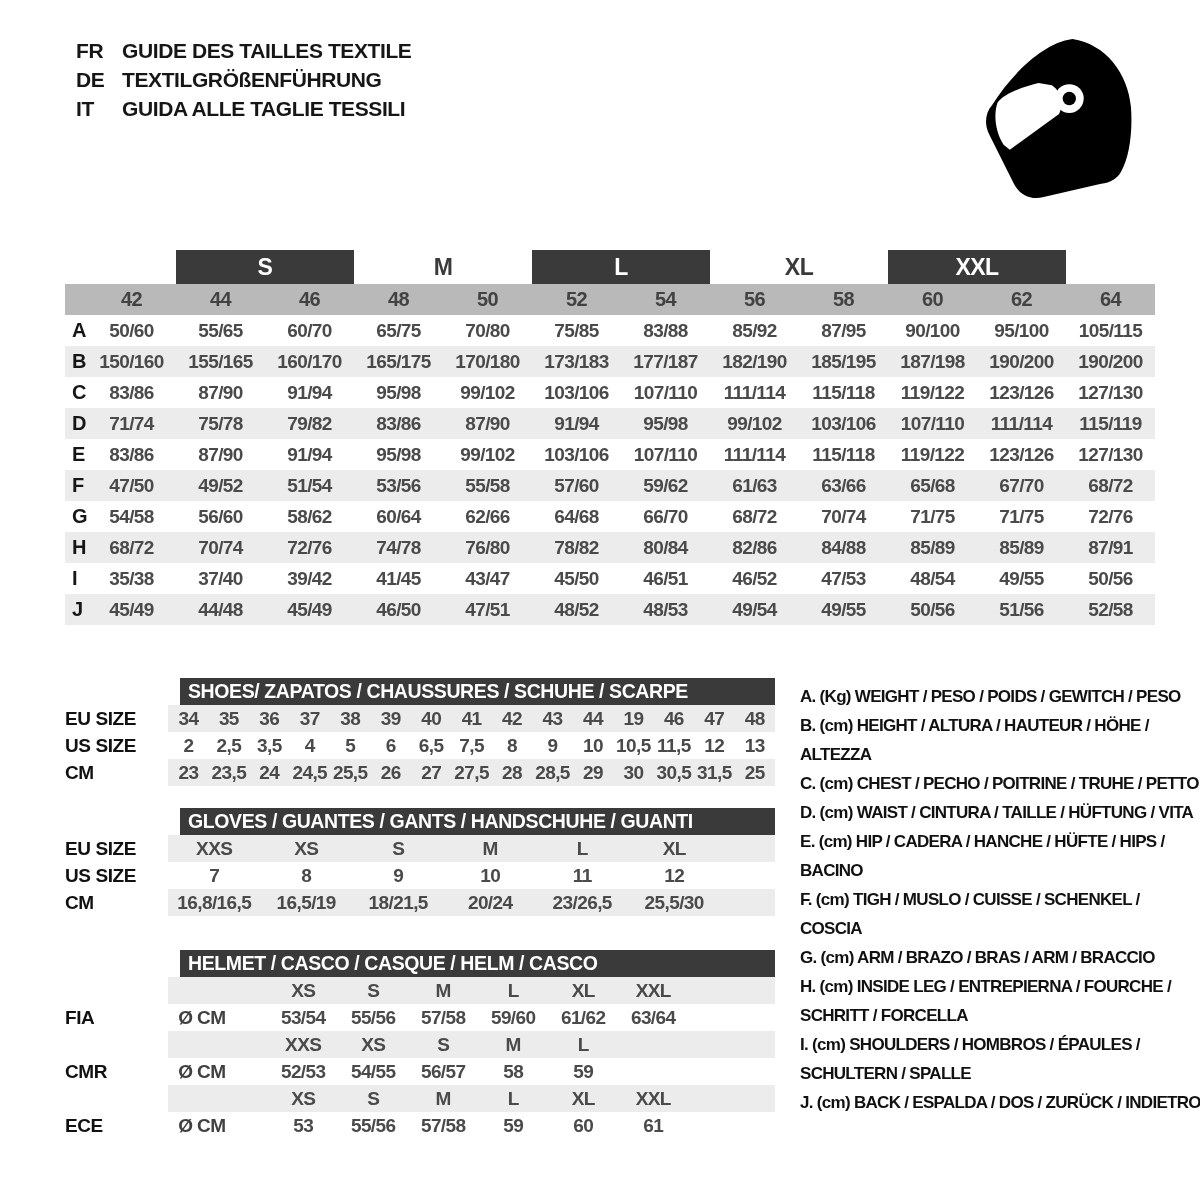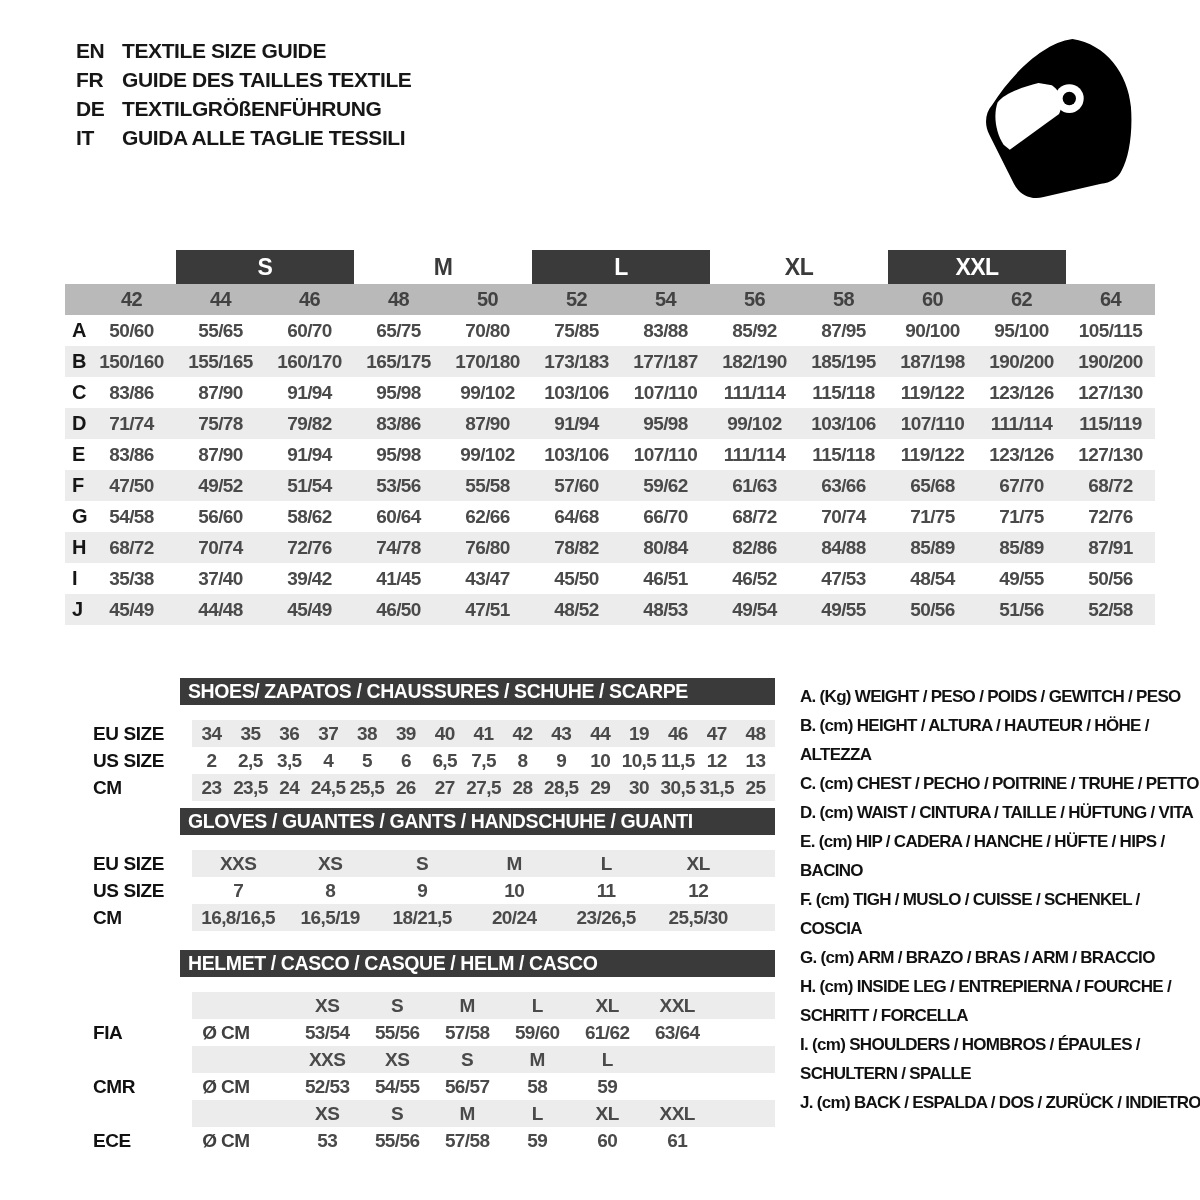--- a/index.html
+++ b/index.html
@@ -28,45 +28,41 @@
   .num-cell{display:flex;align-items:center;justify-content:center;font-size:20px;color:#424242;letter-spacing:-0.5px;}
   .data-row{height:31px;}
   .data-row.stripe{background:#ececec;}
   .row-letter{display:flex;align-items:center;padding-left:7px;font-size:20px;color:#161616;}
   .data-cell{display:flex;align-items:center;justify-content:center;font-size:19px;color:#4a4a4a;letter-spacing:-0.6px;}
 
   
   .sub-table{position:absolute;left:65px;width:710px;}
   .sub-bar{margin-left:115px;width:595px;height:27px;background:#3a3a3a;color:#fff;
            display:flex;align-items:center;padding-left:8px;box-sizing:border-box;
-           font-size:19.5px;letter-spacing:-0.4px;margin-bottom:15px;}
+           font-size:19.5px;letter-spacing:-0.4px;margin-bottom:0;}
   .sub-row{display:flex;height:27px;}
-  .sub-label{width:115px;display:flex;align-items:center;font-size:19px;color:#111;letter-spacing:-0.4px;margin-left:28px;}
+  .sub-label{width:115px;display:flex;align-items:center;font-size:19px;color:#111;letter-spacing:-0.4px;}
   .sub-cells{width:676px;display:grid;}
   .sub-cells.gray{background:#ececec;}
   .shoes .sub-cells{grid-template-columns:repeat(15,1fr);}
   .gloves .sub-cells{grid-template-columns:repeat(6,92px) 1fr;}
   .helmet .sub-cells{grid-template-columns:100px repeat(6,70px) 1fr;}
   .sub-cell{display:flex;align-items:center;justify-content:center;font-size:19px;color:#4a4a4a;letter-spacing:-0.6px;}
   .sub-cell.dia{justify-content:flex-start;padding-left:10px;color:#404040;}
 
   
   .legend{position:absolute;left:800px;top:682px;width:402px;}
   .legend-item{font-size:17px;line-height:29px;letter-spacing:-0.7px;color:#111;}
 </style>
 </head>
 <body>
 
 <div class="page">
 
   <div class="lang-list" id="lang-list">
-      <div class="lang-row">
-        <span class="lang-code">EN</span>
-        <span class="lang-title">TEXTILE SIZE GUIDE</span>
-      </div>
       <div class="lang-row">
         <span class="lang-code">FR</span>
         <span class="lang-title">GUIDE DES TAILLES TEXTILE</span>
       </div>
       <div class="lang-row">
         <span class="lang-code">DE</span>
         <span class="lang-title">TEXTILGRÖßENFÜHRUNG</span>
       </div>
       <div class="lang-row">
         <span class="lang-code">IT</span>

